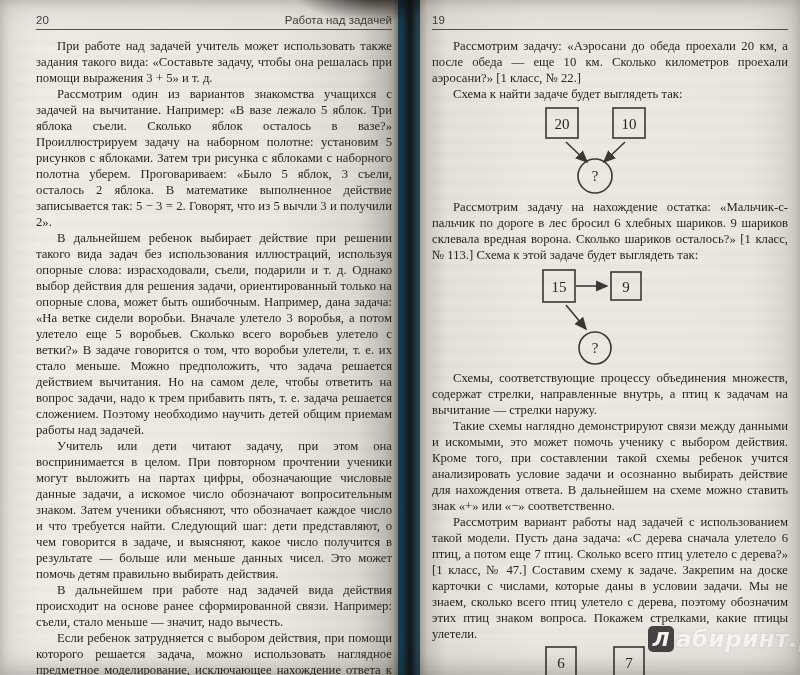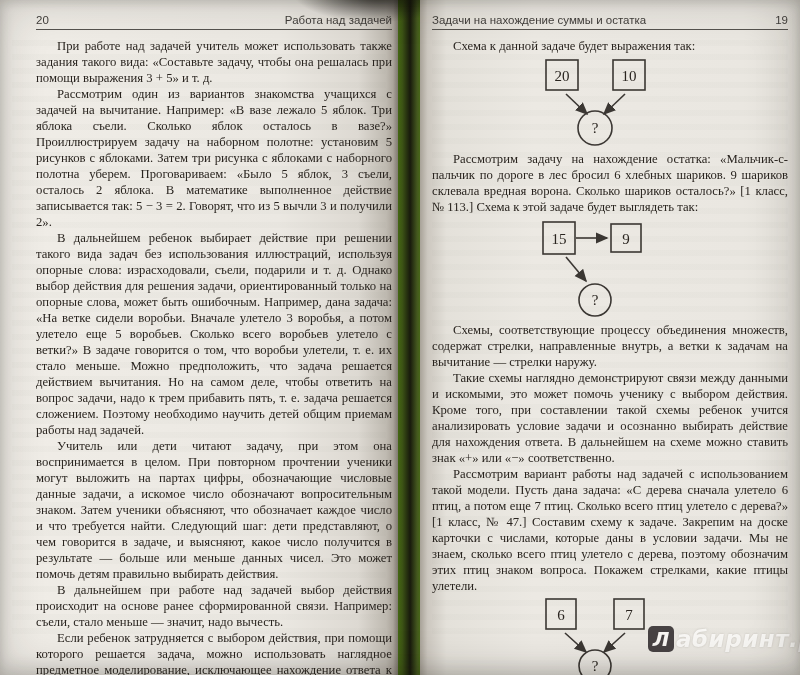--- a/index.html
+++ b/index.html
@@ -1,17 +1,17 @@
 <!DOCTYPE html>
 <html lang="ru"><head>
 <meta charset="utf-8">
 <style>
   html,body{margin:0;padding:0;}
   body{width:800px;height:675px;overflow:hidden;background:#b9b5ad;}
-  .photo{position:relative;width:800px;height:675px;background:#4d7c0f;font-family:"Liberation Serif",serif;}
+  .photo{position:relative;width:800px;height:675px;background:#0c4a6e;font-family:"Liberation Serif",serif;}
 
   .page{position:absolute;top:0;height:675px;}
   .page-left{left:0;width:398px;background:linear-gradient(90deg,#f0ede7 0%,#ebe8e2 70%,#ddd9d2 90%,#bfbab1 97%,#9d968c 100%);}
   .page-right{left:420px;width:380px;background:linear-gradient(90deg,#a8a298 0%,#ccc7bf 2%,#e4e1da 7%,#ece9e3 30%,#eae7e1 85%,#e1ded7 100%);}
   .gutter{position:absolute;left:393px;top:0;width:31px;height:675px;
     background:linear-gradient(90deg,rgba(40,35,28,0) 0%,rgba(40,35,28,0.45) 30%,rgba(18,15,12,0.9) 55%,rgba(60,54,46,0.5) 78%,rgba(60,54,46,0) 100%);}
   .spine-top{position:absolute;left:288px;top:-10px;width:160px;height:34px;
     background:radial-gradient(ellipse at 55% 0%,rgba(14,12,9,0.95) 0%,rgba(14,12,9,0) 68%);}
   .vignette{position:absolute;inset:0;pointer-events:none;
     box-shadow:inset 0 0 46px rgba(30,26,20,0.20), inset 0 -7px 16px rgba(30,26,20,0.14), inset 0 4px 8px rgba(30,26,20,0.10);}
@@ -61,38 +61,38 @@
     <div class="inner inner-left">
       <div class="page-head">
         <span>20</span>
         <span>Работа над задачей</span>
       </div>
       <div class="bodytext">
         <p>При работе над задачей учитель может использовать также задания такого вида: «Составьте задачу, чтобы она решалась при помощи выражения 3 + 5» и т. д.</p>
         <p>Рассмотрим один из вариантов знакомства учащихся с задачей на вычитание. Например: «В вазе лежало 5 яблок. Три яблока съели. Сколько яблок осталось в вазе?» Проиллюстрируем задачу на наборном полотне: установим 5 рисунков с яблоками. Затем три рисунка с яблоками с наборного полотна уберем. Проговариваем: «Было 5 яблок, 3 съели, осталось 2 яблока. В математике выполненное действие записывается так: 5 − 3 = 2. Говорят, что из 5 вычли 3 и получили 2».</p>
         <p>В дальнейшем ребенок выбирает действие при решении такого вида задач без использования иллюстраций, используя опорные слова: израсходовали, съели, подарили и т. д. Однако выбор действия для решения задачи, ориентированный только на опорные слова, может быть ошибочным. Например, дана задача: «На ветке сидели воробьи. Вначале улетело 3 воробья, а потом улетело еще 5 воробьев. Сколько всего воробьев улетело с ветки?» В задаче говорится о том, что воробьи улетели, т. е. их стало меньше. Можно предположить, что задача решается действием вычитания. Но на самом деле, чтобы ответить на вопрос задачи, надо к трем прибавить пять, т. е. задача решается сложением. Поэтому необходимо научить детей общим приемам работы над задачей.</p>
         <p>Учитель или дети читают задачу, при этом она воспринимается в целом. При повторном прочтении ученики могут выложить на партах цифры, обозначающие числовые данные задачи, а искомое число обозначают вопросительным знаком. Затем ученики объясняют, что обозначает каждое число и что требуется найти. Следующий шаг: дети представляют, о чем говорится в задаче, и выясняют, какое число получится в результате — больше или меньше данных чисел. Это может помочь детям правильно выбирать действия.</p>
-        <p>В дальнейшем при работе над задачей выбор действия происходит на основе ранее сформированной связи. Например: съели, стало меньше — значит, надо вычесть.</p>
+        <p>В дальнейшем при работе над задачей вида действия происходит на основе ранее сформированной связи. Например: съели, стало меньше — значит, надо вычесть.</p>
         <p>Если ребенок затрудняется с выбором действия, при помощи которого решается задача, можно использовать наглядное предметное моделирование, исключающее нахождение ответа к требованию задачи пересчетом. Но пользоваться этим приемом постоянно не стоит. Предметный наглядный материал можно постепенно заменять схематическим моделированием. При этом модель должна наглядно иллюстрировать объединение непересекающихся множеств или удаление части множества.</p>
       </div>
     </div>
   </div>
 
   <div class="gutter"></div>
   <div class="spine-top"></div>
 
   <div class="page page-right">
     <div class="showthrough"></div>
     <div class="inner inner-right">
       <div class="page-head">
-        <span>Задачи на нахождение суммы и остатка</span>
         <span>19</span>
       </div>
       <div class="bodytext">
-        <p>Схема к данной задаче будет выражения так:</p>
+        <p>Рассмотрим задачу: «Аэросани до обеда проехали 20 км, а после обеда — еще 10 км. Сколько километров проехали аэросани?» [1 класс, № 22.]</p>
+        <p>Схема к найти задаче будет выглядеть так:</p>
 
         <svg class="diagram" width="300" height="92" viewBox="0 0 300 92">
           <rect x="86" y="3" width="32" height="30"></rect>
           <text x="102" y="24">20</text>
           <rect x="153" y="3" width="32" height="30"></rect>
           <text x="169" y="24">10</text>
           <line x1="106" y1="37" x2="127" y2="57" marker-end="url(#arrh)"></line>
           <line x1="165" y1="37" x2="144" y2="57" marker-end="url(#arrh)"></line>
           <circle cx="135" cy="71" r="17"></circle>
           <text x="135" y="76">?</text>
@@ -104,21 +104,21 @@
           <rect x="83" y="4" width="32" height="32"></rect>
           <text x="99" y="26">15</text>
           <rect x="151" y="6" width="30" height="28"></rect>
           <text x="166" y="26">9</text>
           <line x1="116" y1="20" x2="147" y2="20" marker-end="url(#arrh)"></line>
           <line x1="106" y1="39" x2="126" y2="63" marker-end="url(#arrh)"></line>
           <circle cx="135" cy="82" r="16"></circle>
           <text x="135" y="87">?</text>
         </svg>
 
-        <p>Схемы, соответствующие процессу объединения множеств, содержат стрелки, направленные внутрь, а ветки к задачам на вычитание — стрелки наружу.</p>
+        <p>Схемы, соответствующие процессу объединения множеств, содержат стрелки, направленные внутрь, а птиц к задачам на вычитание — стрелки наружу.</p>
         <p>Такие схемы наглядно демонстрируют связи между данными и искомыми, это может помочь ученику с выбором действия. Кроме того, при составлении такой схемы ребенок учится анализировать условие задачи и осознанно выбирать действие для нахождения ответа. В дальнейшем на схеме можно ставить знак «+» или «−» соответственно.</p>
         <p>Рассмотрим вариант работы над задачей с использованием такой модели. Пусть дана задача: «С дерева сначала улетело 6 птиц, а потом еще 7 птиц. Сколько всего птиц улетело с дерева?» [1 класс, № 47.] Составим схему к задаче. Закрепим на доске карточки с числами, которые даны в условии задачи. Мы не знаем, сколько всего птиц улетело с дерева, поэтому обозначим этих птиц знаком вопроса. Покажем стрелками, какие птицы улетели.</p>
 
         <svg class="diagram" width="300" height="90" viewBox="0 0 300 90">
           <rect x="86" y="2" width="30" height="30"></rect>
           <text x="101" y="23">6</text>
           <rect x="154" y="2" width="30" height="30"></rect>
           <text x="169" y="23">7</text>
           <line x1="105" y1="36" x2="126" y2="55" marker-end="url(#arrh)"></line>
           <line x1="165" y1="36" x2="144" y2="55" marker-end="url(#arrh)"></line>

